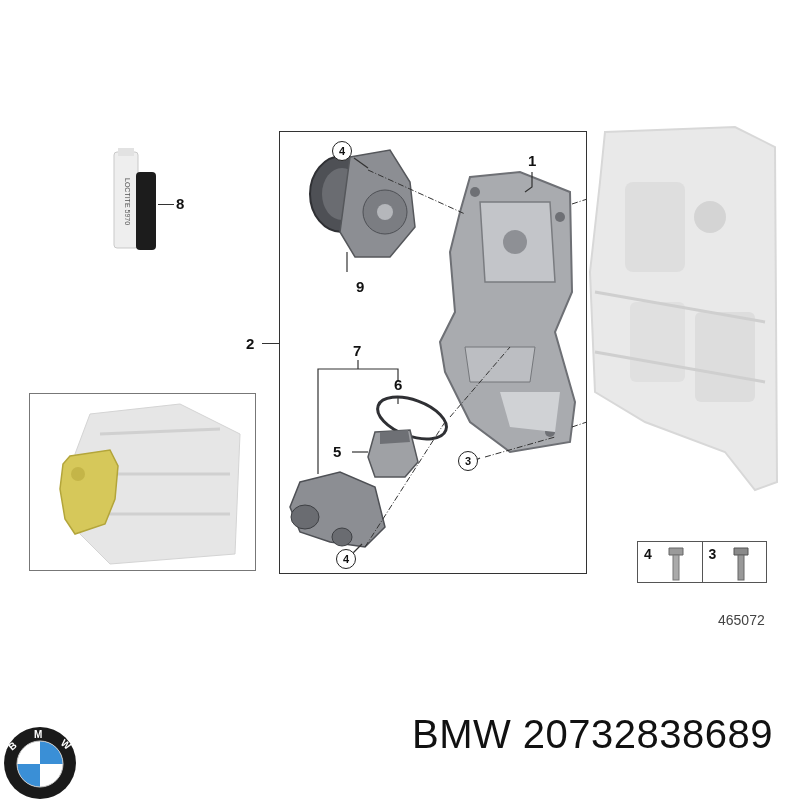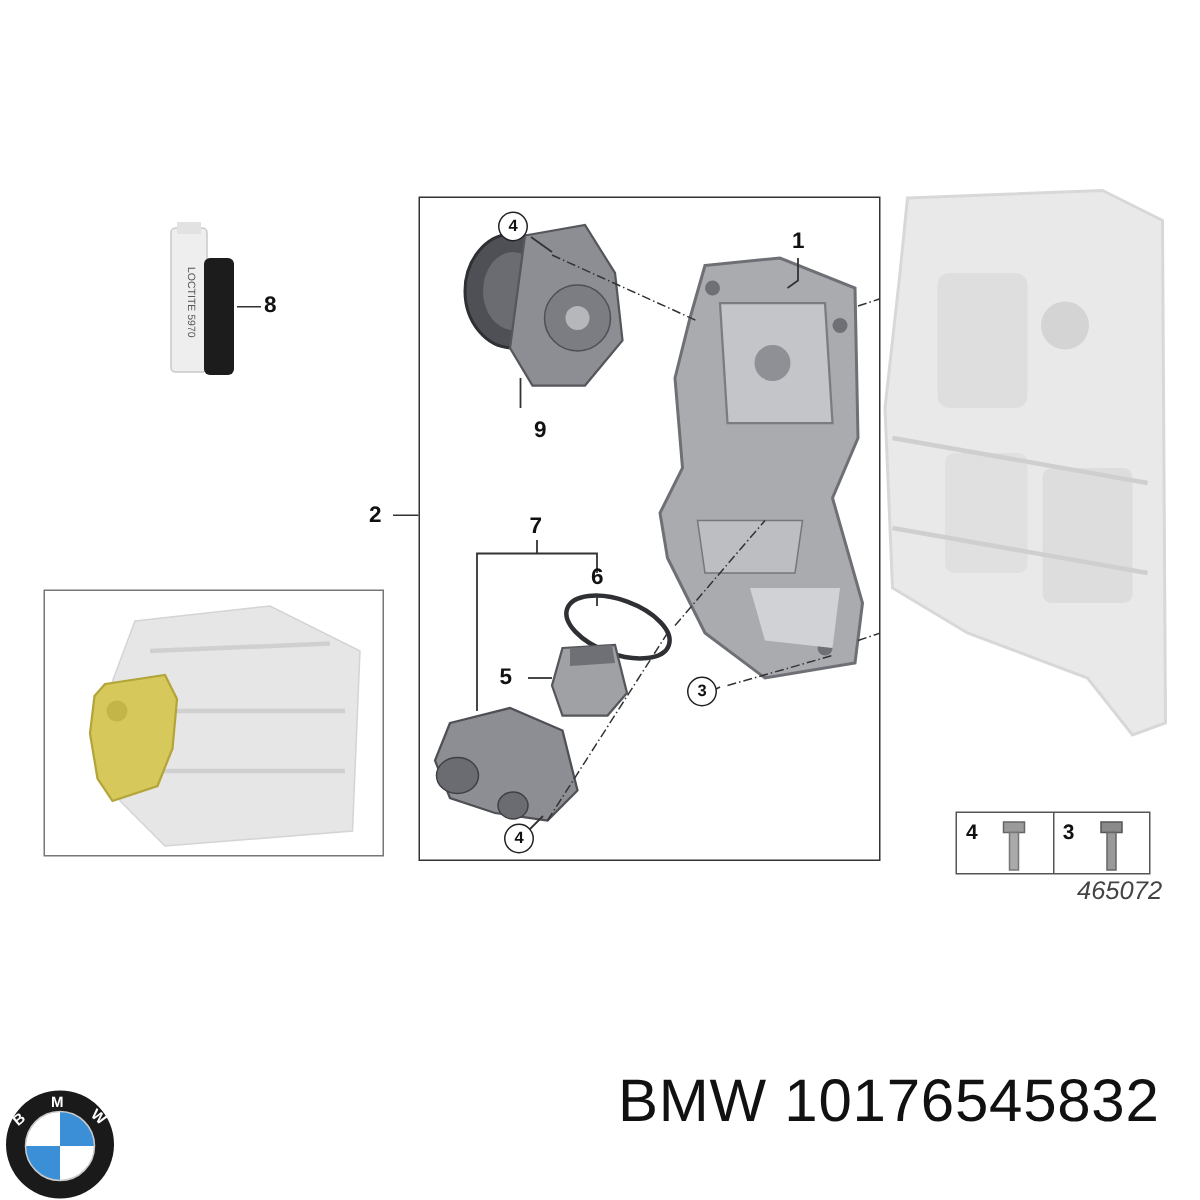--- a/index.html
+++ b/index.html
@@ -6,21 +6,21 @@
   body { width: 800px; height: 800px; position: relative; overflow: hidden; font-family: "Liberation Sans", sans-serif; }
   .abs { position: absolute; }
   .callout { font-family: "Liberation Sans", sans-serif; font-weight: bold; font-size: 15px; color: #111; }
   .circle-callout { width: 20px; height: 20px; border: 1.5px solid #222; border-radius: 50%; background: #fff; font-weight: bold; font-size: 11px; display: flex; align-items: center; justify-content: center; color: #111; box-sizing: border-box; }
   .main-frame { left: 279px; top: 131px; width: 308px; height: 443px; border: 1.2px solid #333; box-sizing: border-box; }
   .inset-frame { left: 29px; top: 393px; width: 227px; height: 178px; border: 1.2px solid #777; box-sizing: border-box; }
   .bolt-frame { left: 637px; top: 541px; width: 130px; height: 42px; border: 1px solid #555; box-sizing: border-box; display: flex; }
   .bolt-cell { flex: 1; position: relative; border-right: 1px solid #555; }
   .bolt-cell:last-child { border-right: none; }
   .bolt-num { position: absolute; left: 6px; top: 4px; font-weight: bold; font-size: 14px; color: #111; }
-  .ref-no { left: 718px; top: 584px; font-size: 17px; color: #444; font-style: italic; }
+  .ref-no { left: 718px; top: 612px; font-size: 14px; color: #444; }
   .title { left: 412px; top: 712px; font-size: 40px; color: #111; letter-spacing: 0.5px; }
   svg text { font-family: "Liberation Sans", sans-serif; }
 </style>
 </head>
 <body>
 
 <svg class="abs" style="left:585px;top:122px;" width="195" height="372" viewBox="0 0 195 372">
   <path d="M20 10 L150 5 L190 25 L192 360 L170 368 L140 330 L60 300 L10 270 L5 150 L15 60 Z" fill="#e9e9e9" stroke="#d8d8d8" stroke-width="2"></path>
   <rect x="40" y="60" width="60" height="90" rx="8" fill="#dedede"></rect>
   <circle cx="125" cy="95" r="16" fill="#d4d4d4"></circle>
@@ -129,13 +129,13 @@
   <circle cx="38" cy="37" r="36" fill="#1a1a1a"></circle>
   <circle cx="38" cy="38" r="23" fill="#ffffff"></circle>
   <path d="M38 38 L38 15 A23 23 0 0 1 61 38 Z" fill="#3a8fd6"></path>
   <path d="M38 38 L38 61 A23 23 0 0 1 15 38 Z" fill="#3a8fd6"></path>
   <circle cx="38" cy="38" r="23" fill="none" stroke="#c9c9c9" stroke-width="1"></circle>
   <text x="10" y="25" fill="#fff" font-size="10" font-weight="bold" transform="rotate(-40 10 25)">B</text>
   <text x="32" y="12" fill="#fff" font-size="10" font-weight="bold">M</text>
   <text x="58" y="18" fill="#fff" font-size="10" font-weight="bold" transform="rotate(40 58 18)">W</text>
 </svg>
 
-<div class="abs title">BMW 10176545832</div>
+<div class="abs title">BMW 20732838689</div>
 
 </body></html>

